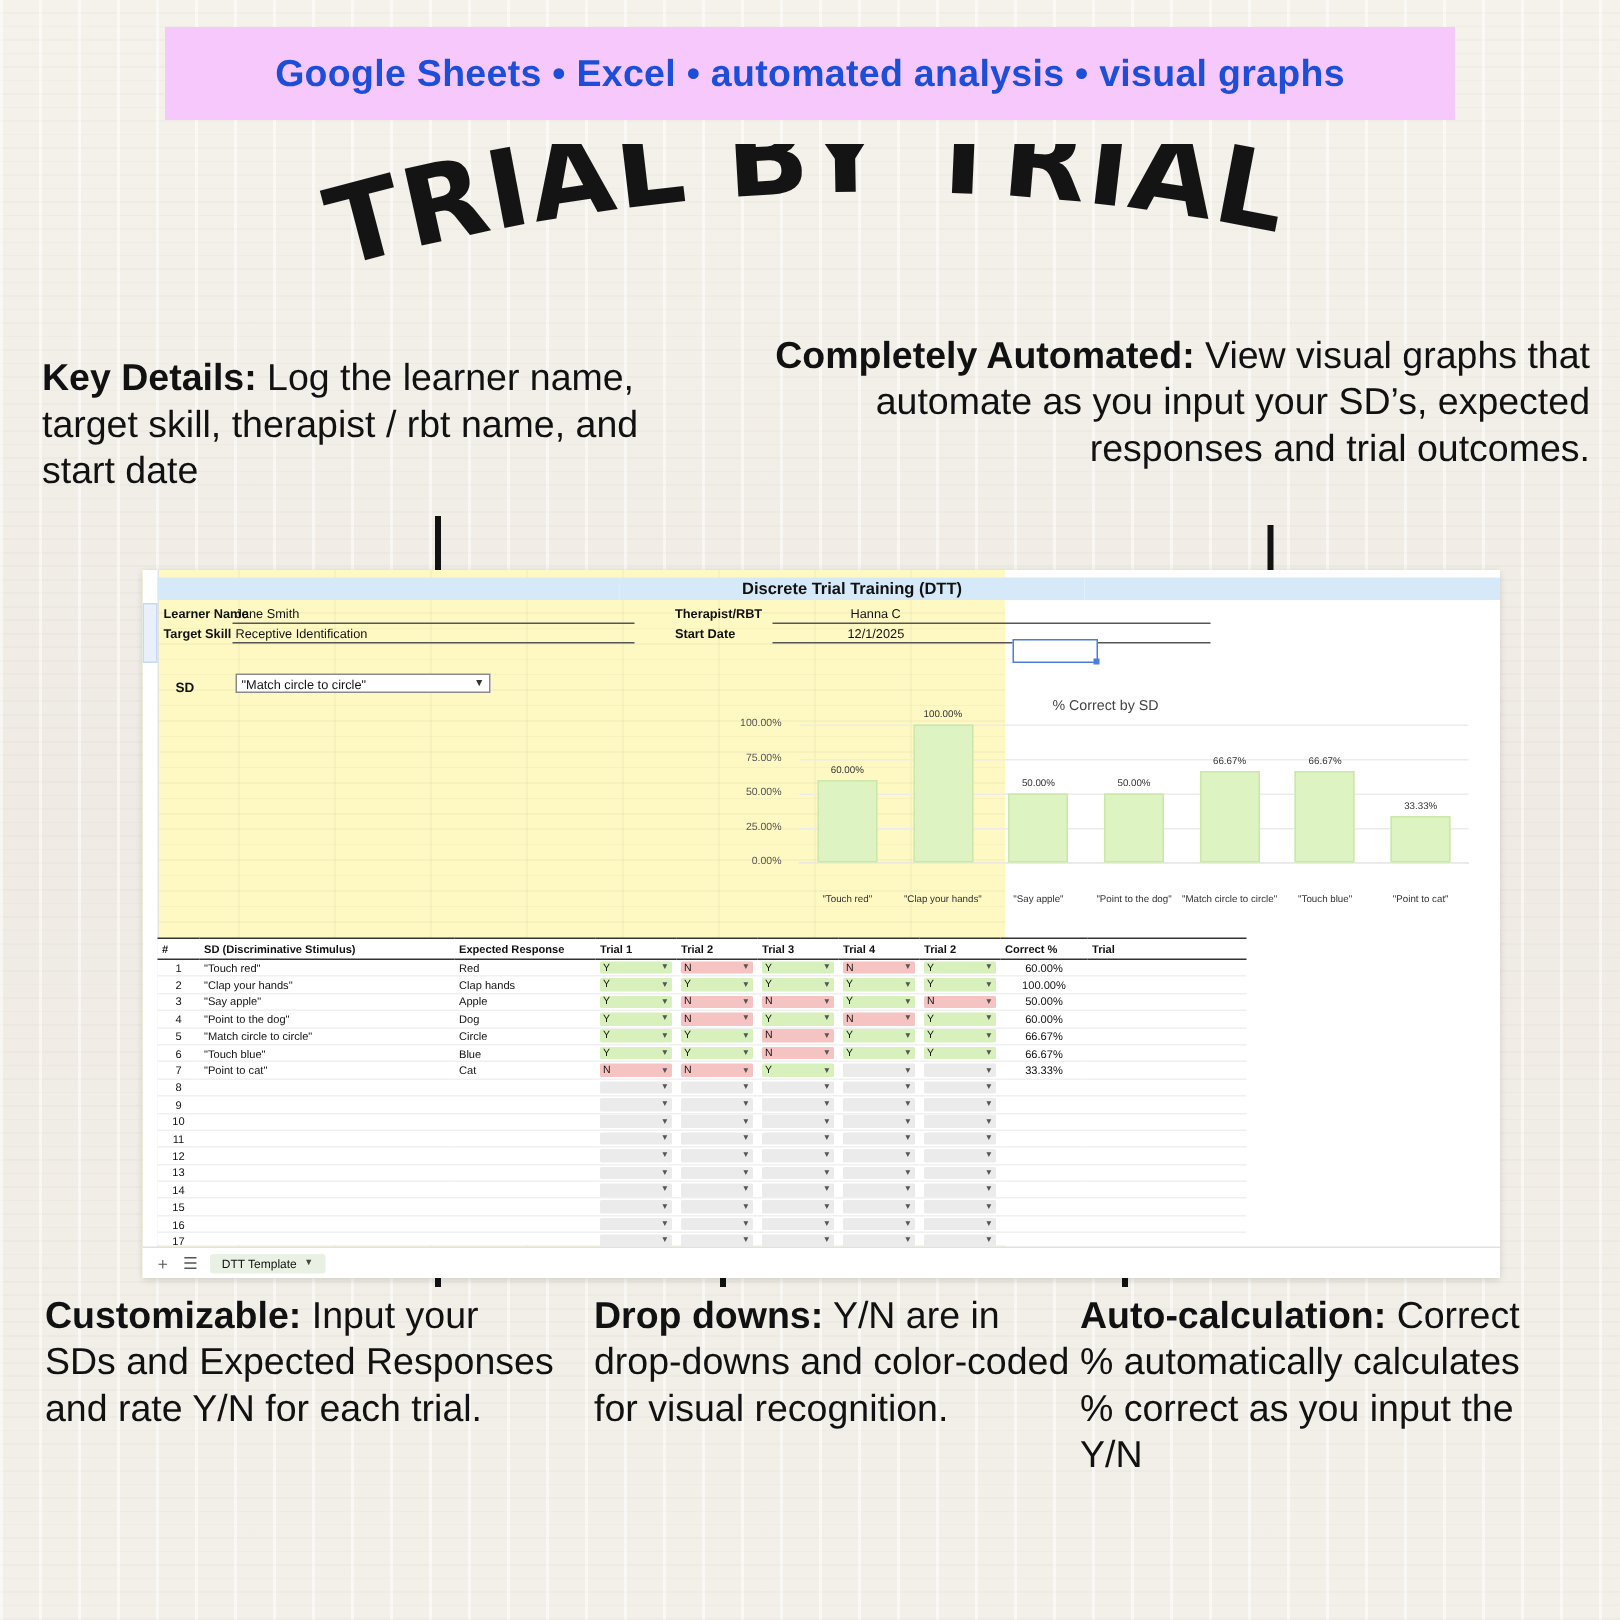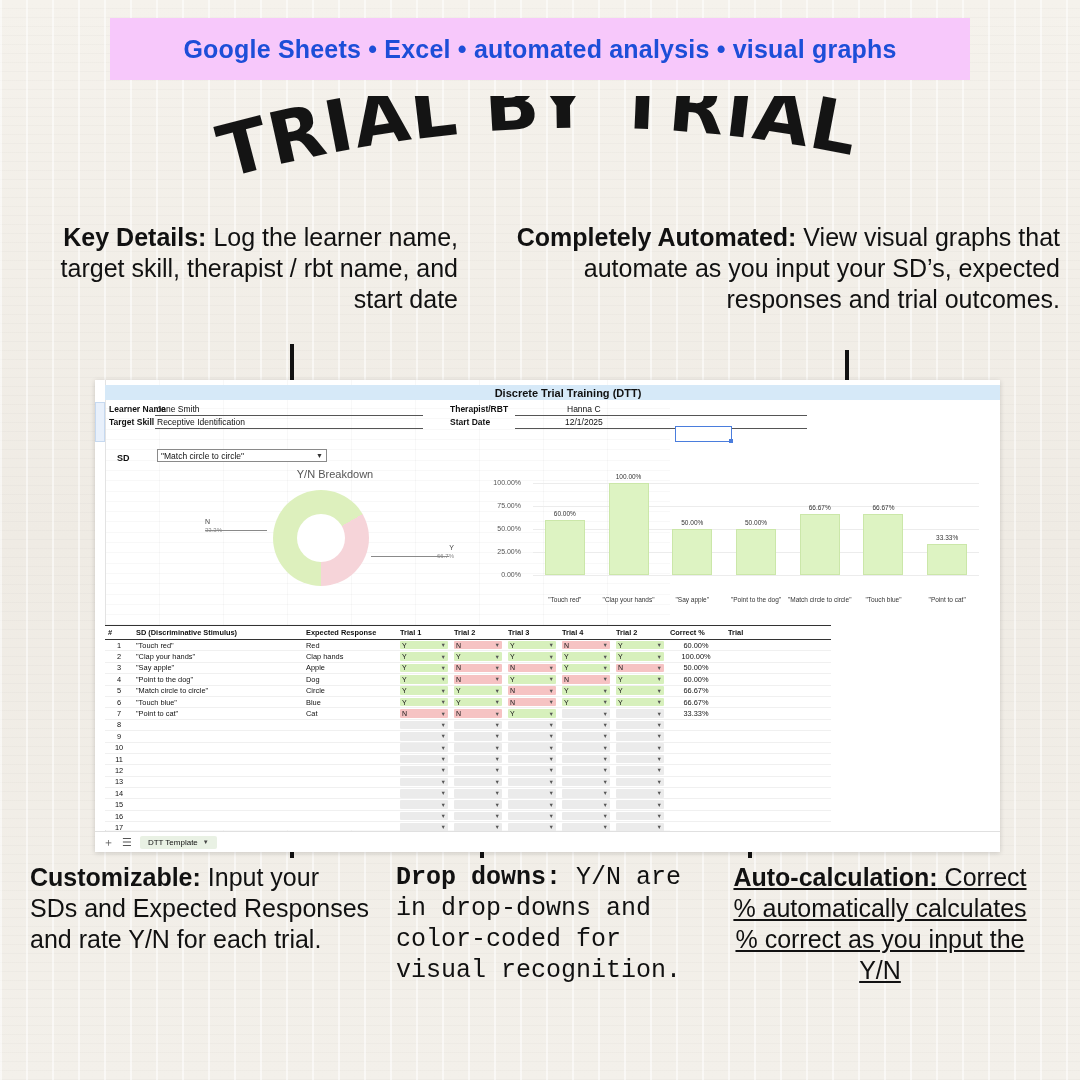--- a/index.html
+++ b/index.html
@@ -70,66 +70,63 @@
     font-size: 25px;
     line-height: 1.24;
     color: #111;
   }
   .callout b {
     font-weight: bold;
   }
 
   .cl-key {
     left: 28px;
-    top: 222px;
+    top: 237px;
     width: 430px;
-    text-align: right;
+    text-align: left;
   }
   .cl-auto {
     left: 470px;
     top: 222px;
     width: 590px;
     text-align: right;
   }
   .cl-custom {
     left: 30px;
     top: 862px;
     width: 340px;
     text-align: left;
   }
   .cl-drop {
     left: 396px;
     top: 862px;
     width: 320px;
     text-align: left;
-    font-family: Liberation Mono, monospace;
   }
   .cl-autocalc {
     left: 720px;
     top: 862px;
     width: 320px;
-    text-align: center;
-    text-decoration: underline;
   }
 
   
   .pointer {
     position: absolute;
     background: #111;
   }
   .pointer.vert { width: 4px; }
 
   
   .sheet {
     position: absolute;
     left: 95px;
     top: 380px;
     width: 905px;
     height: 472px;
-    background: #ffffff;
+    background: #fef9c3;
     box-shadow: 0 1px 5px rgba(0,0,0,0.17);
     overflow: hidden;
     font-family: "Liberation Sans", sans-serif;
   }
   .sheet-inner {
     position: absolute;
     inset: 0;
   }
   
   .grid-bg {
@@ -522,38 +519,23 @@
     <div class="hdr-underline" style="left:420px; top:48px; width:292px;"></div>
 
     <div class="blue-box"></div>
 
     <div class="sd-label">SD</div>
     <div class="sd-dropdown">
       <span>"Match circle to circle"</span>
       <span class="arrow">▼</span>
     </div>
 
-    <div class="donut-wrap">
-      <div class="donut-title">Y/N Breakdown</div>
-      <div class="donut" id="donut-ring" style="background: conic-gradient(from 180deg, rgb(221, 240, 189) 0deg, rgb(221, 240, 189) 240.12deg, rgb(246, 212, 217) 240.12deg, rgb(246, 212, 217) 360deg);">
-        <div class="donut-hole"></div>
-      </div>
-      <div class="donut-leader" style="left:0px; top:62px; width:62px;"></div>
-      <div class="donut-lbl" style="left:0px; top:50px;">
-        <span>N</span><br>
-        <span class="pct">33.3%</span>
-      </div>
-      <div class="donut-leader" style="left:166px; top:88px; width:78px;"></div>
-      <div class="donut-lbl" style="left:232px; top:76px; text-align:right;">
-        <span>Y</span><br>
-        <span class="pct">66.7%</span>
-      </div>
-    </div>
 
     <div class="bars-wrap">
+      <div class="bars-title">% Correct by SD</div>
       <div class="bars-plot" id="bars-plot">
           <div class="gridline" style="top: 92px;"></div>
           <div class="ytick" style="top: 92px;">0.00%</div>
           <div class="gridline" style="top: 69px;"></div>
           <div class="ytick" style="top: 69px;">25.00%</div>
           <div class="gridline" style="top: 46px;"></div>
           <div class="ytick" style="top: 46px;">50.00%</div>
           <div class="gridline" style="top: 23px;"></div>
           <div class="ytick" style="top: 23px;">75.00%</div>
           <div class="gridline" style="top: 0px;"></div>

